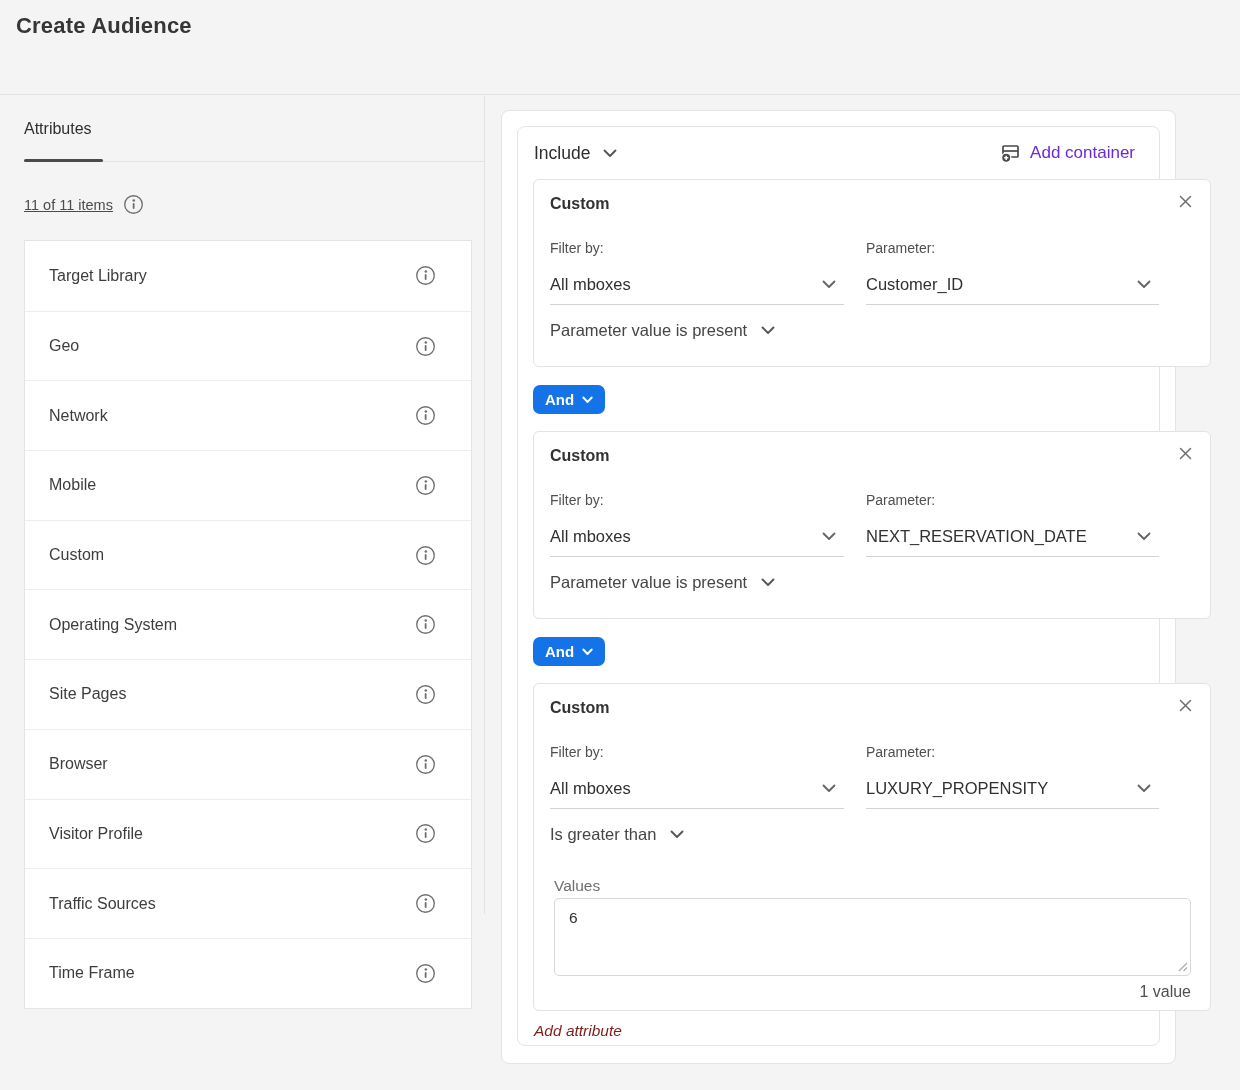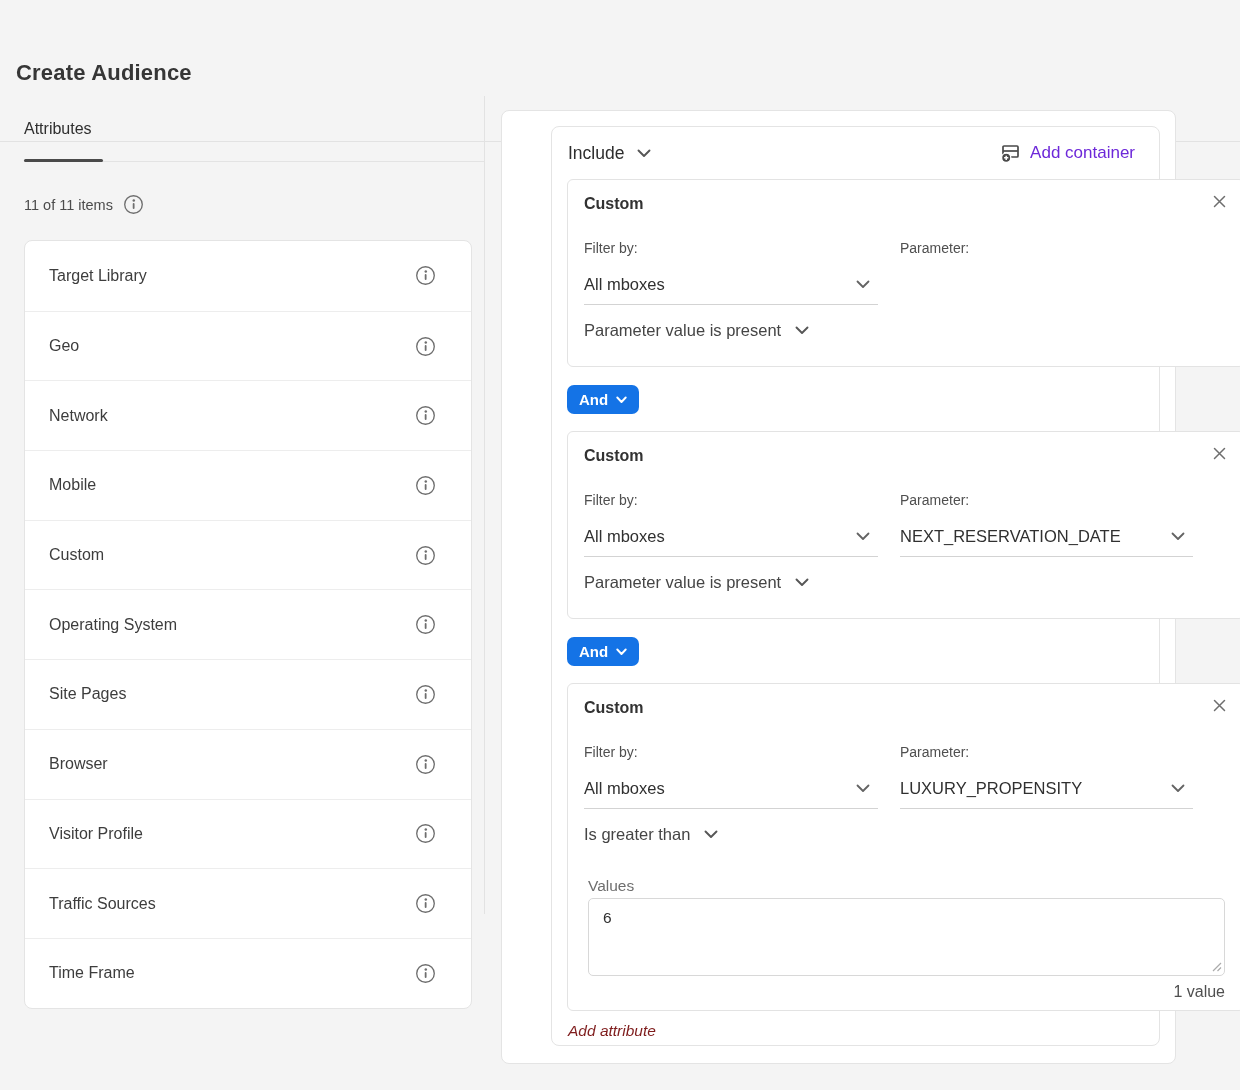--- a/index.html
+++ b/index.html
@@ -9,60 +9,59 @@
     background:#f4f4f4;
     font-family:"Liberation Sans", sans-serif;
     color:#323232;
     overflow:hidden;
   }
 
   
   .page-header {
     position:absolute; left:0; top:0; width:1240px; height:95px;
     border-bottom:1px solid #e2e2e2;
-    margin-top:47px;
   }
   .page-title {
     position:absolute; left:16px; top:13px;
     font-size:22px; font-weight:700; color:#363636; letter-spacing:.2px;
   }
 
   
   .sidebar {
     position:absolute; left:0; top:96px; width:485px; height:818px;
     border-right:1px solid #e2e2e2;
   }
   .tab-label { position:absolute; left:24px; top:24px; font-size:16px; color:#2f2f2f; }
   .tab-rule  { position:absolute; left:24px; right:0; top:65px; height:1px; background:#e3e3e3; }
   .tab-indicator { position:absolute; left:24px; top:63px; width:79px; height:3px; background:#4a4a4a; border-radius:2px; }
 
   .count-row {
     position:absolute; left:24px; top:98px;
     display:flex; align-items:center; gap:10px;
-    font-size:14.5px; color:#4b4b4b;
+    font-size:14.5px; color:#4b4b4b;text-decoration:underline;
   }
 
   .attr-list {
     position:absolute; left:24px; top:144px; width:448px;
-    background:#fff; border:1px solid #e4e4e4; border-radius:8px;
+    background:#fff; border:1px solid #e4e4e4; border-radius:0;
     overflow:hidden;
   }
   .attr-row {
     height:69.7px; display:flex; align-items:center; justify-content:space-between;
     padding:0 35px 0 24px; cursor:pointer;
   }
   .attr-row + .attr-row { border-top:1px solid #ededed; }
   .attr-row .label { font-size:16px; color:#3d3d3d; }
 
   .info-btn { display:inline-flex; align-items:center; background:none; border:none; padding:0; cursor:pointer; }
 
   
   .builder-card {
     position:absolute; left:501px; top:110px; width:675px; height:954px;
-    background:#fff; border:1px solid #e4e4e4; border-radius:8px;padding-left:34px;
+    background:#fff; border:1px solid #e4e4e4; border-radius:8px;
   }
   .include-group {
     margin:15px; height:920px;
     border:1px solid #e4e4e4; border-radius:8px; background:#fff;
   }
   .include-row {
     display:flex; justify-content:space-between; align-items:center;
     padding:13px 24px 13px 16px; height:52px;
   }
   .include-dd {
@@ -304,20 +303,26 @@
           <div class="field-label">Filter by:</div>
           <div class="select-line">
             <span class="value">All mboxes</span>
             <svg width="14" height="9" viewBox="0 0 14 9">
                 <path d="M1.5 1.5 L7 7 L12.5 1.5" fill="none" stroke="#636363" stroke-width="1.8" stroke-linecap="round" stroke-linejoin="round"></path>
               </svg>
           </div>
         </div>
         <div class="col-b">
           <div class="field-label">Parameter:</div>
+          <div class="select-line">
+            <span class="value">Customer_ID</span>
+            <svg width="14" height="9" viewBox="0 0 14 9">
+                <path d="M1.5 1.5 L7 7 L12.5 1.5" fill="none" stroke="#636363" stroke-width="1.8" stroke-linecap="round" stroke-linejoin="round"></path>
+              </svg>
+          </div>
         </div>
       </div>
       <button class="operator-dd">
         <span>Parameter value is present</span>
         <svg width="14" height="9" viewBox="0 0 14 9">
             <path d="M1.5 1.5 L7 7 L12.5 1.5" fill="none" stroke="#565656" stroke-width="1.9" stroke-linecap="round" stroke-linejoin="round"></path>
           </svg>
       </button>
     </div>
 

